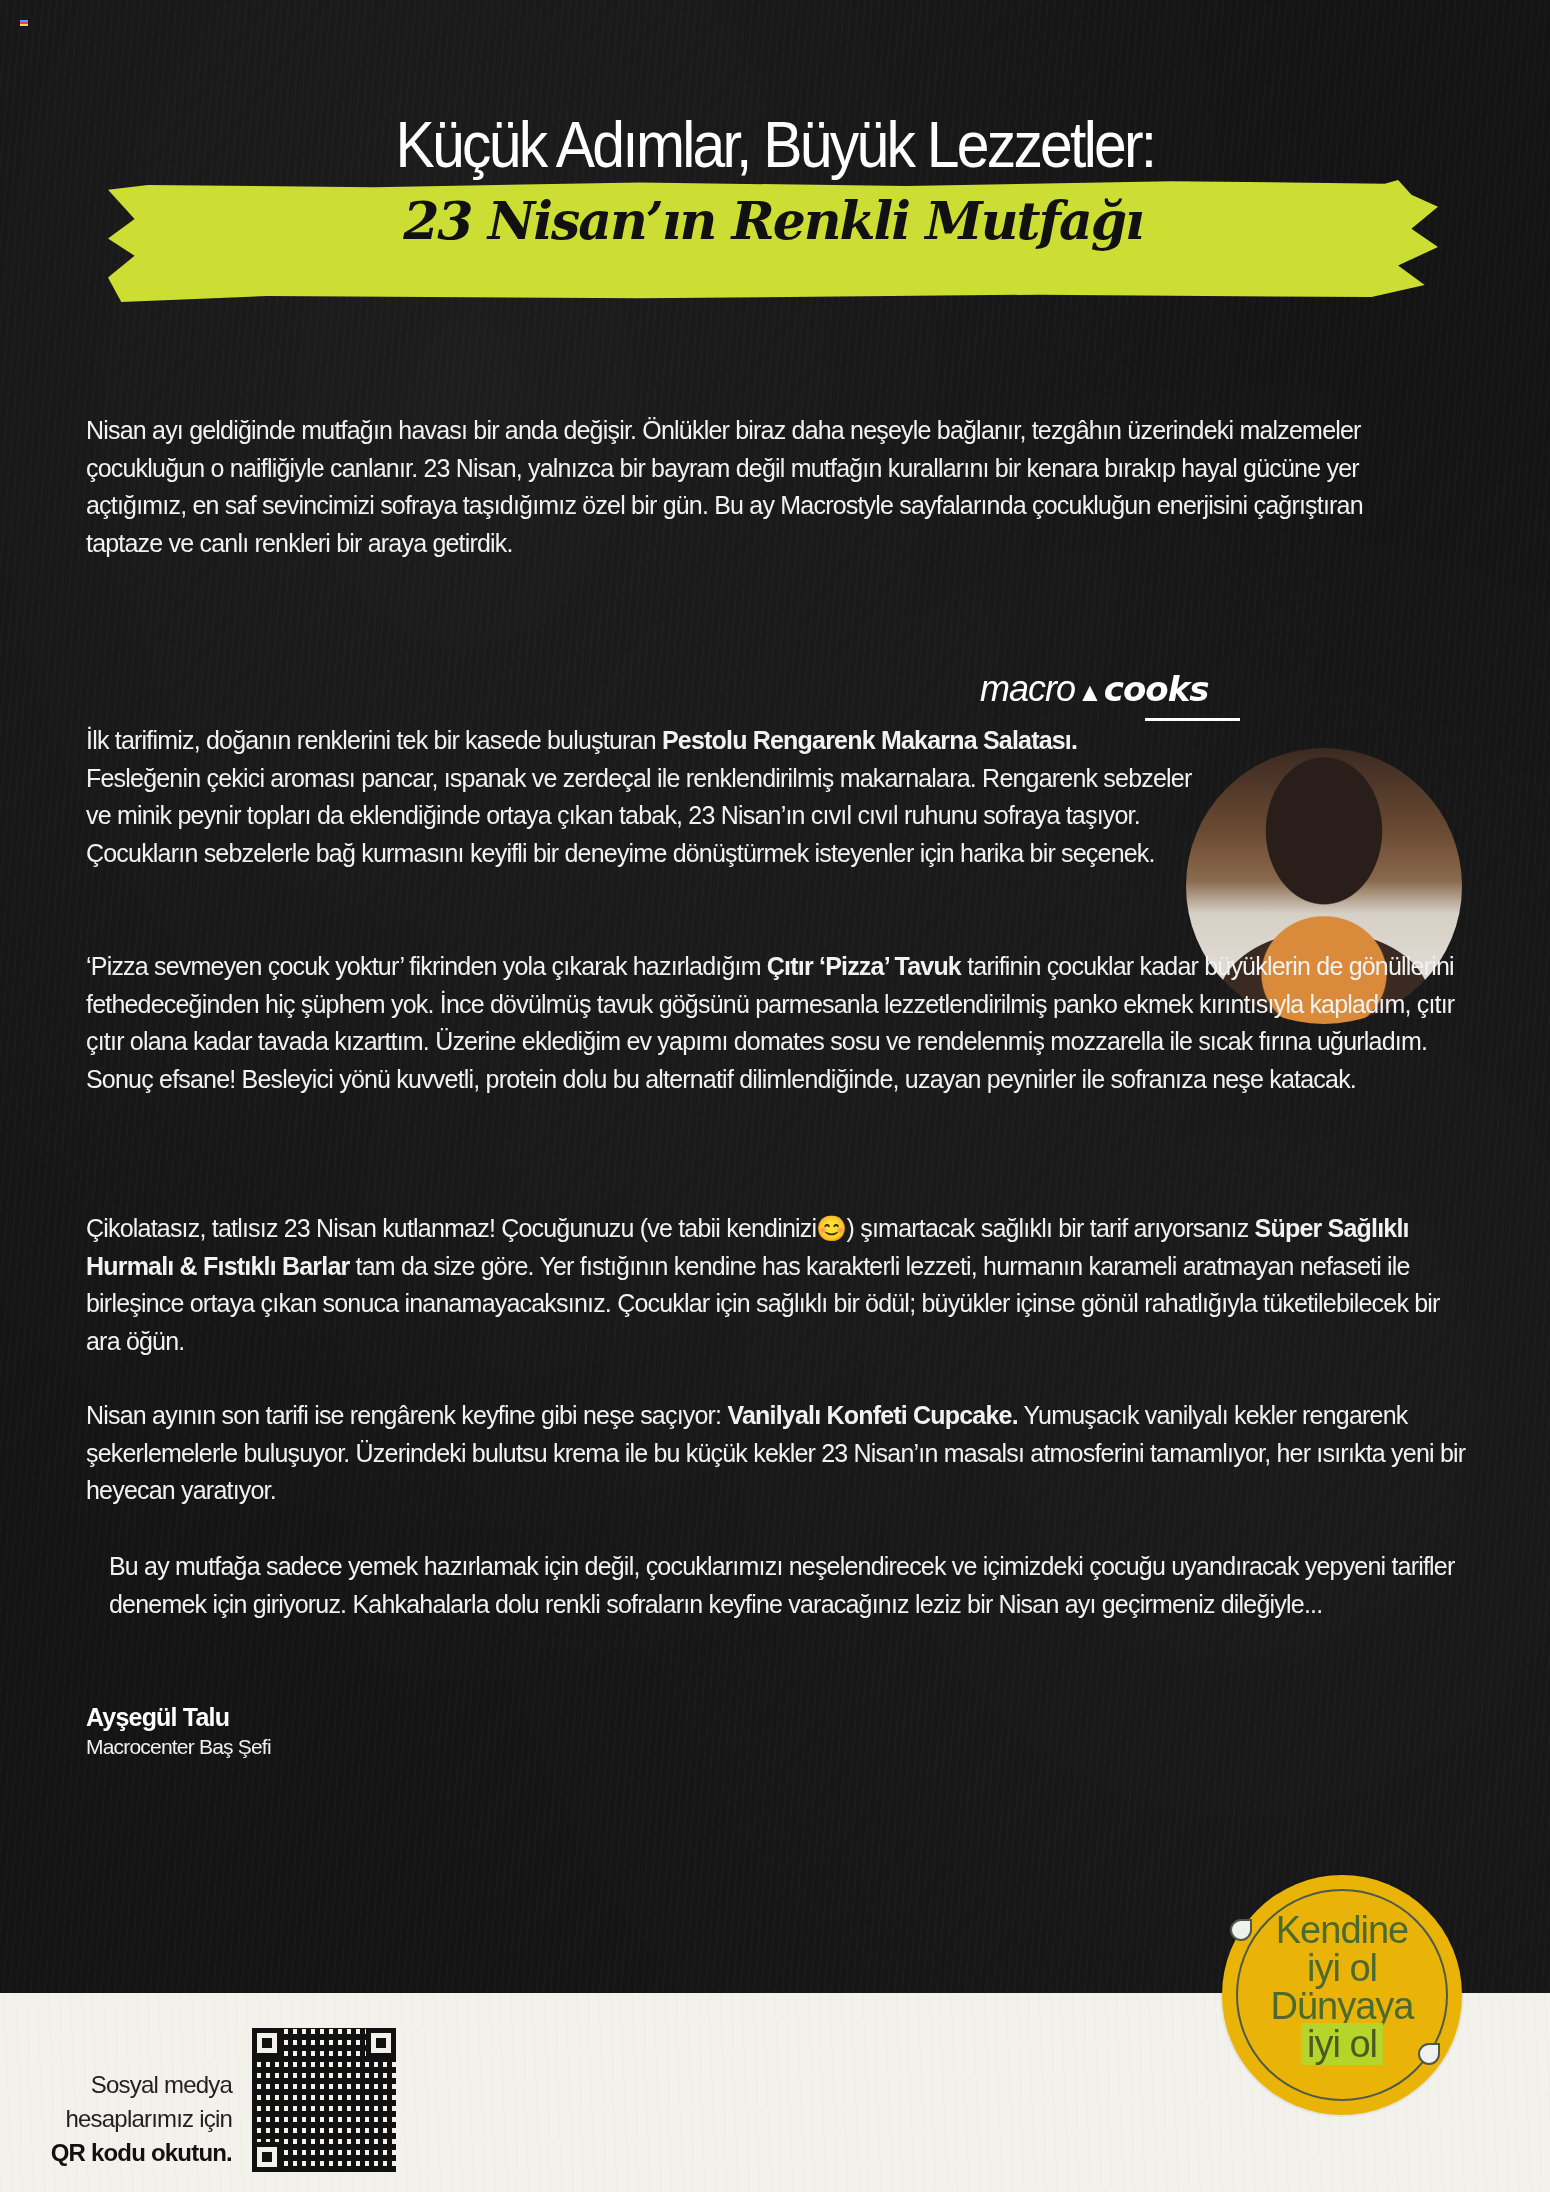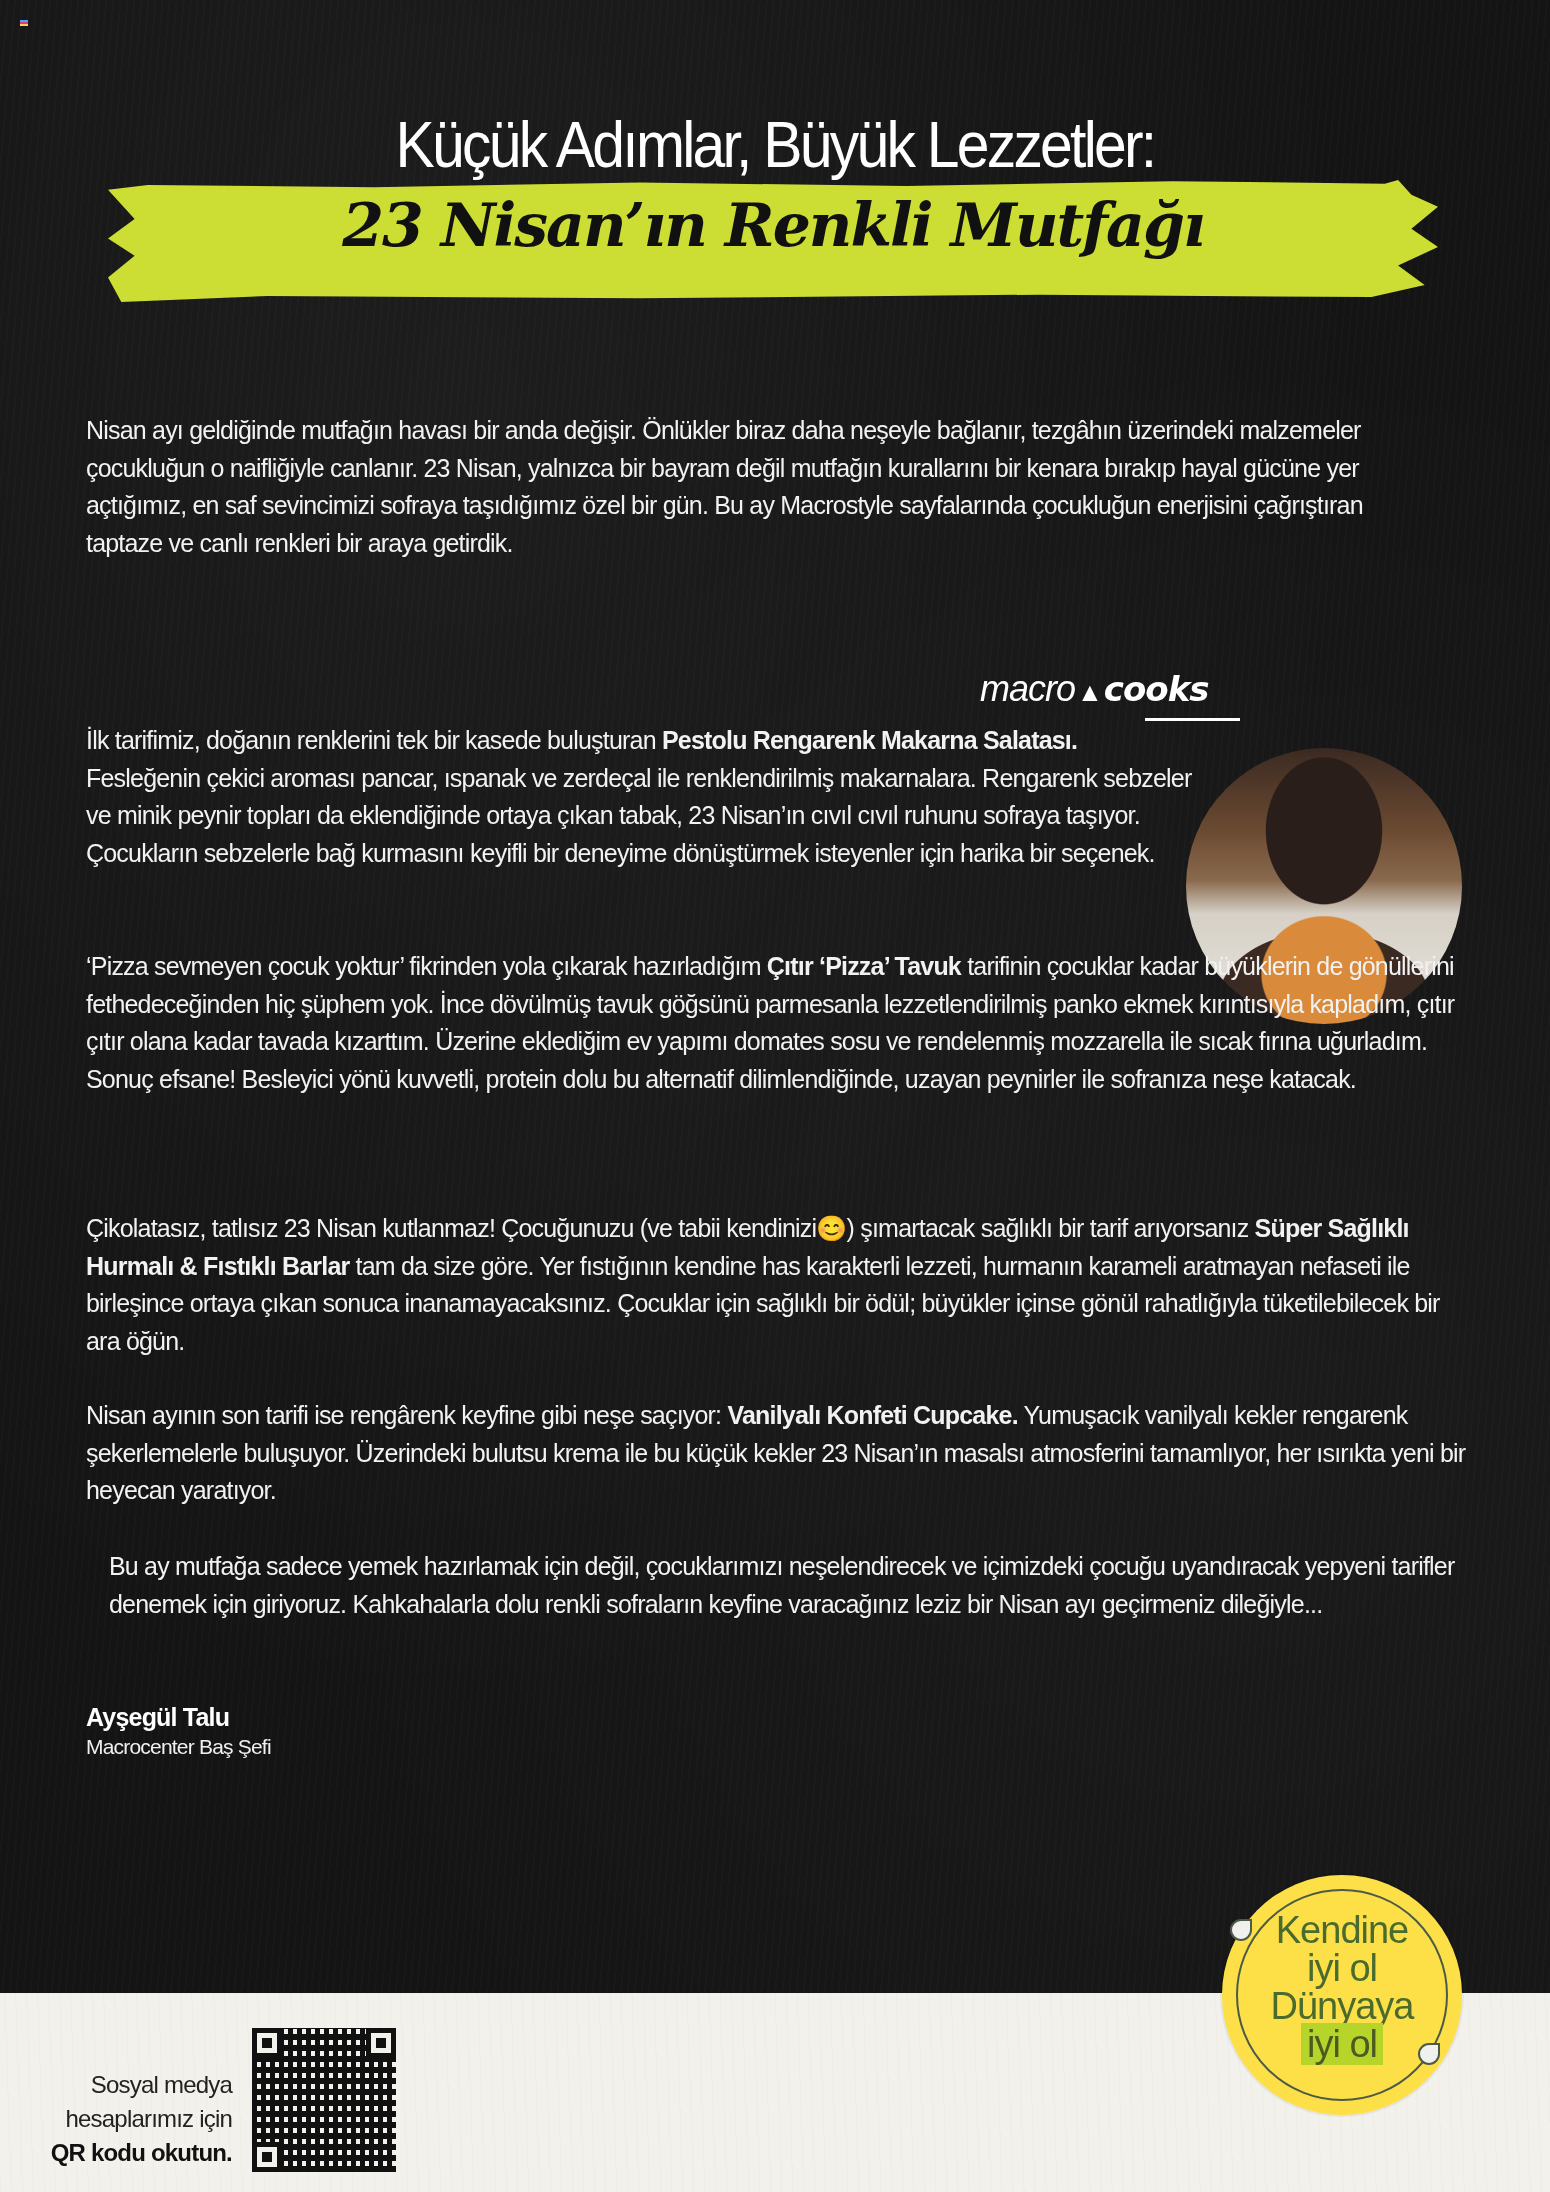--- a/index.html
+++ b/index.html
@@ -26,21 +26,21 @@
       transform:scaleX(0.92);
     }
     .banner {
       position:absolute; left:108px; top:180px; width:1330px; height:122px;
       background:#ccdd33;
       clip-path:polygon(0% 8%, 3% 4%, 20% 6%, 40% 2%, 60% 5%, 80% 1%, 96% 3%, 97% 0%, 98% 12%, 100% 22%, 98% 40%, 100% 55%, 97% 70%, 99% 86%, 95% 96%, 70% 94%, 40% 97%, 12% 95%, 1% 100%, 0% 80%, 2% 62%, 0% 48%, 2% 32%);
     }
     .banner-title {
       position:absolute; left:108px; top:190px; width:1330px; text-align:center;
       font-family:"DejaVu Serif", serif; font-weight:bold; font-style:italic;
-      font-size:60px; color:#111; letter-spacing:-2px;
+      font-size:52px; color:#111; letter-spacing:-2px;
     }
     .body-text {
       position:absolute; color:#f2f2f2; font-size:25px; line-height:37.5px;
       letter-spacing:-0.8px;
     }
     .body-text b { font-weight:bold; }
     .intro { left:86px; top:412px; width:1340px; }
     .p1 { left:86px; top:722px; width:1110px; }
     .p2 { left:86px; top:948px; width:1380px; }
     .p3 { left:86px; top:1210px; width:1380px; }
@@ -81,21 +81,21 @@
       background:
         repeating-linear-gradient(0deg, #111 0 6px, transparent 6px 11px),
         repeating-linear-gradient(90deg, #111 0 5px, transparent 5px 9px),
         #f3f1ec;
       background-blend-mode:normal;
     }
     .qr-finder { position:absolute; width:30px; height:30px; border:5px solid #111; background:#f3f1ec; box-sizing:border-box; }
     .qr-finder::after { content:""; position:absolute; left:5px; top:5px; width:10px; height:10px; background:#111; }
     .badge {
       position:absolute; left:1222px; top:1875px; width:240px; height:240px; border-radius:50%;
-      background:#fde047; box-shadow:0 0 0 2px rgba(0,0,0,0.05);
+      background:#eab308; box-shadow:0 0 0 2px rgba(0,0,0,0.05);
     }
     .badge-ring { position:absolute; left:14px; top:14px; width:208px; height:208px; border:2px solid #4b5b48; border-radius:50%; }
     .badge-text {
       position:absolute; left:0; width:240px; text-align:center; color:#4a6a2e;
       font-size:38px; line-height:38px; letter-spacing:-1px;
     }
     .badge-l1 { top:36px; }
     .badge-l2 { top:74px; }
     .badge-l3 { top:112px; }
     .badge-l4 { top:150px; }

